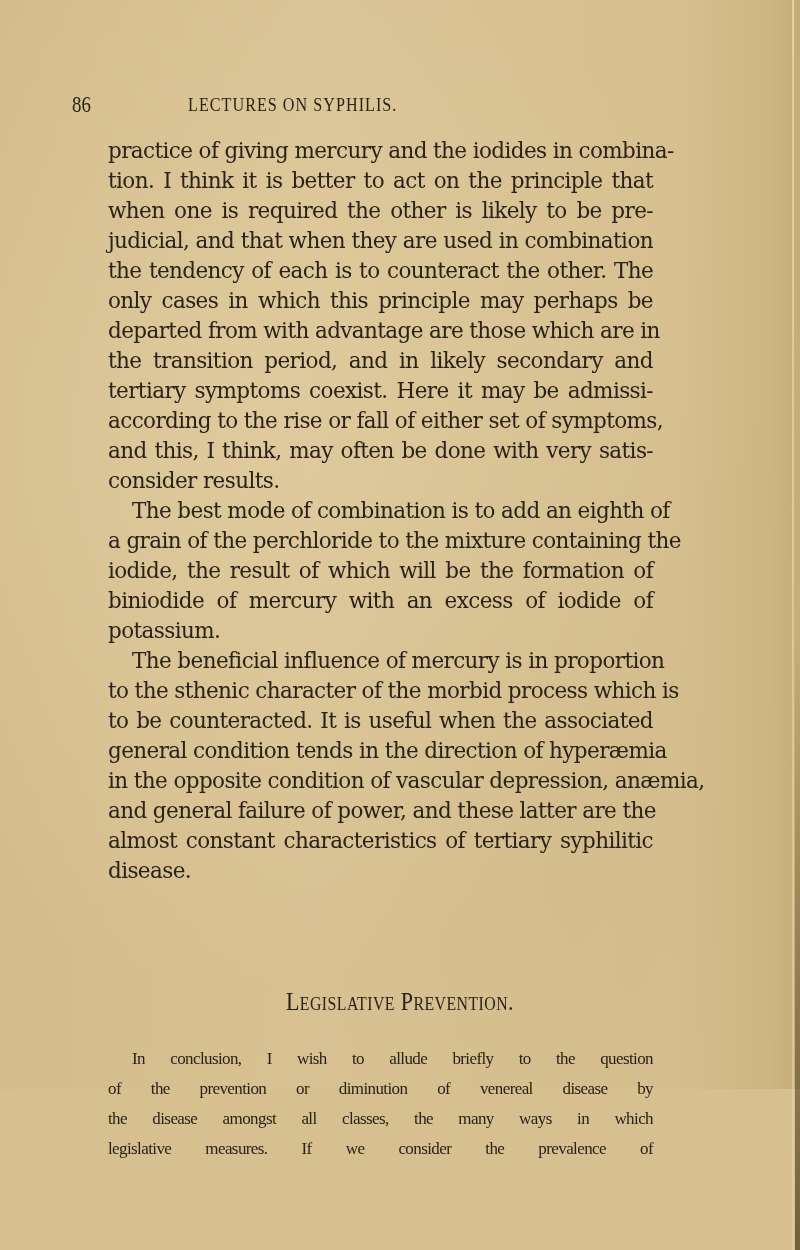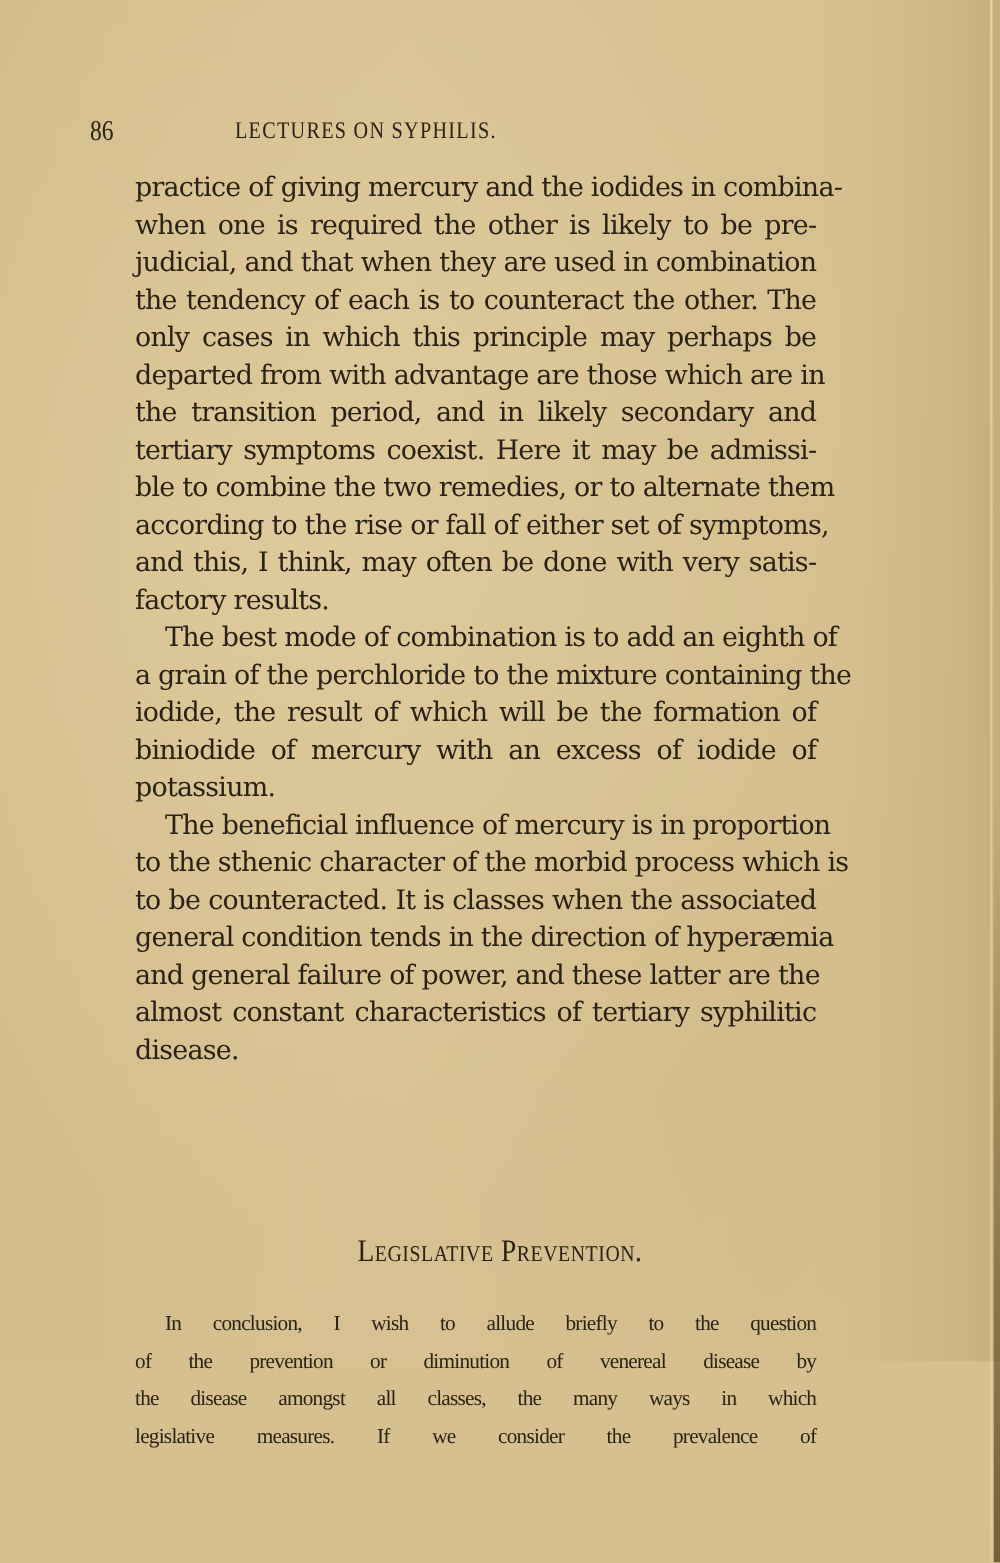--- a/index.html
+++ b/index.html
@@ -126,46 +126,47 @@
 
   <div class="running-head">
     <span class="page-number">86</span>
     <span class="running-title">LECTURES ON SYPHILIS.</span>
   </div>
 
   <div class="text-block">
 
     <div class="para">
       <span class="line">practice of giving mercury and the iodides in combina-</span>
+      <span class="line">tion. I think it is better to act on the principle that</span>
       <span class="line">when one is required the other is likely to be pre-</span>
       <span class="line">judicial, and that when they are used in combination</span>
       <span class="line">the tendency of each is to counteract the other. The</span>
       <span class="line">only cases in which this principle may perhaps be</span>
       <span class="line">departed from with advantage are those which are in</span>
       <span class="line">the transition period, and in likely secondary and</span>
       <span class="line">tertiary symptoms coexist. Here it may be admissi-</span>
-      <span class="line">ble to combine the two remedies, or to alternate them</span>
       <span class="line">according to the rise or fall of either set of symptoms,</span>
       <span class="line">and this, I think, may often be done with very satis-</span>
-      <span class="line last">factory results.</span>
+      <span class="line last">consider results.</span>
     </div>
 
     <div class="para">
       <span class="line indent">The best mode of combination is to add an eighth of</span>
       <span class="line">a grain of the perchloride to the mixture containing the</span>
       <span class="line">iodide, the result of which will be the formation of</span>
       <span class="line">biniodide of mercury with an excess of iodide of</span>
       <span class="line last">potassium.</span>
     </div>
 
     <div class="para">
       <span class="line indent">The beneficial influence of mercury is in proportion</span>
       <span class="line">to the sthenic character of the morbid process which is</span>
-      <span class="line">to be counteracted. It is classes when the associated</span>
+      <span class="line">to be counteracted. It is useful when the associated</span>
       <span class="line">general condition tends in the direction of hyperæmia</span>
+      <span class="line">in the opposite condition of vascular depression, anæmia,</span>
       <span class="line">and general failure of power, and these latter are the</span>
       <span class="line">almost constant characteristics of tertiary syphilitic</span>
       <span class="line last">disease.</span>
     </div>
   </div>
 
   <div class="heading">Legislative Prevention.</div>
 
   <div class="text-block-2">
     <div class="para">

